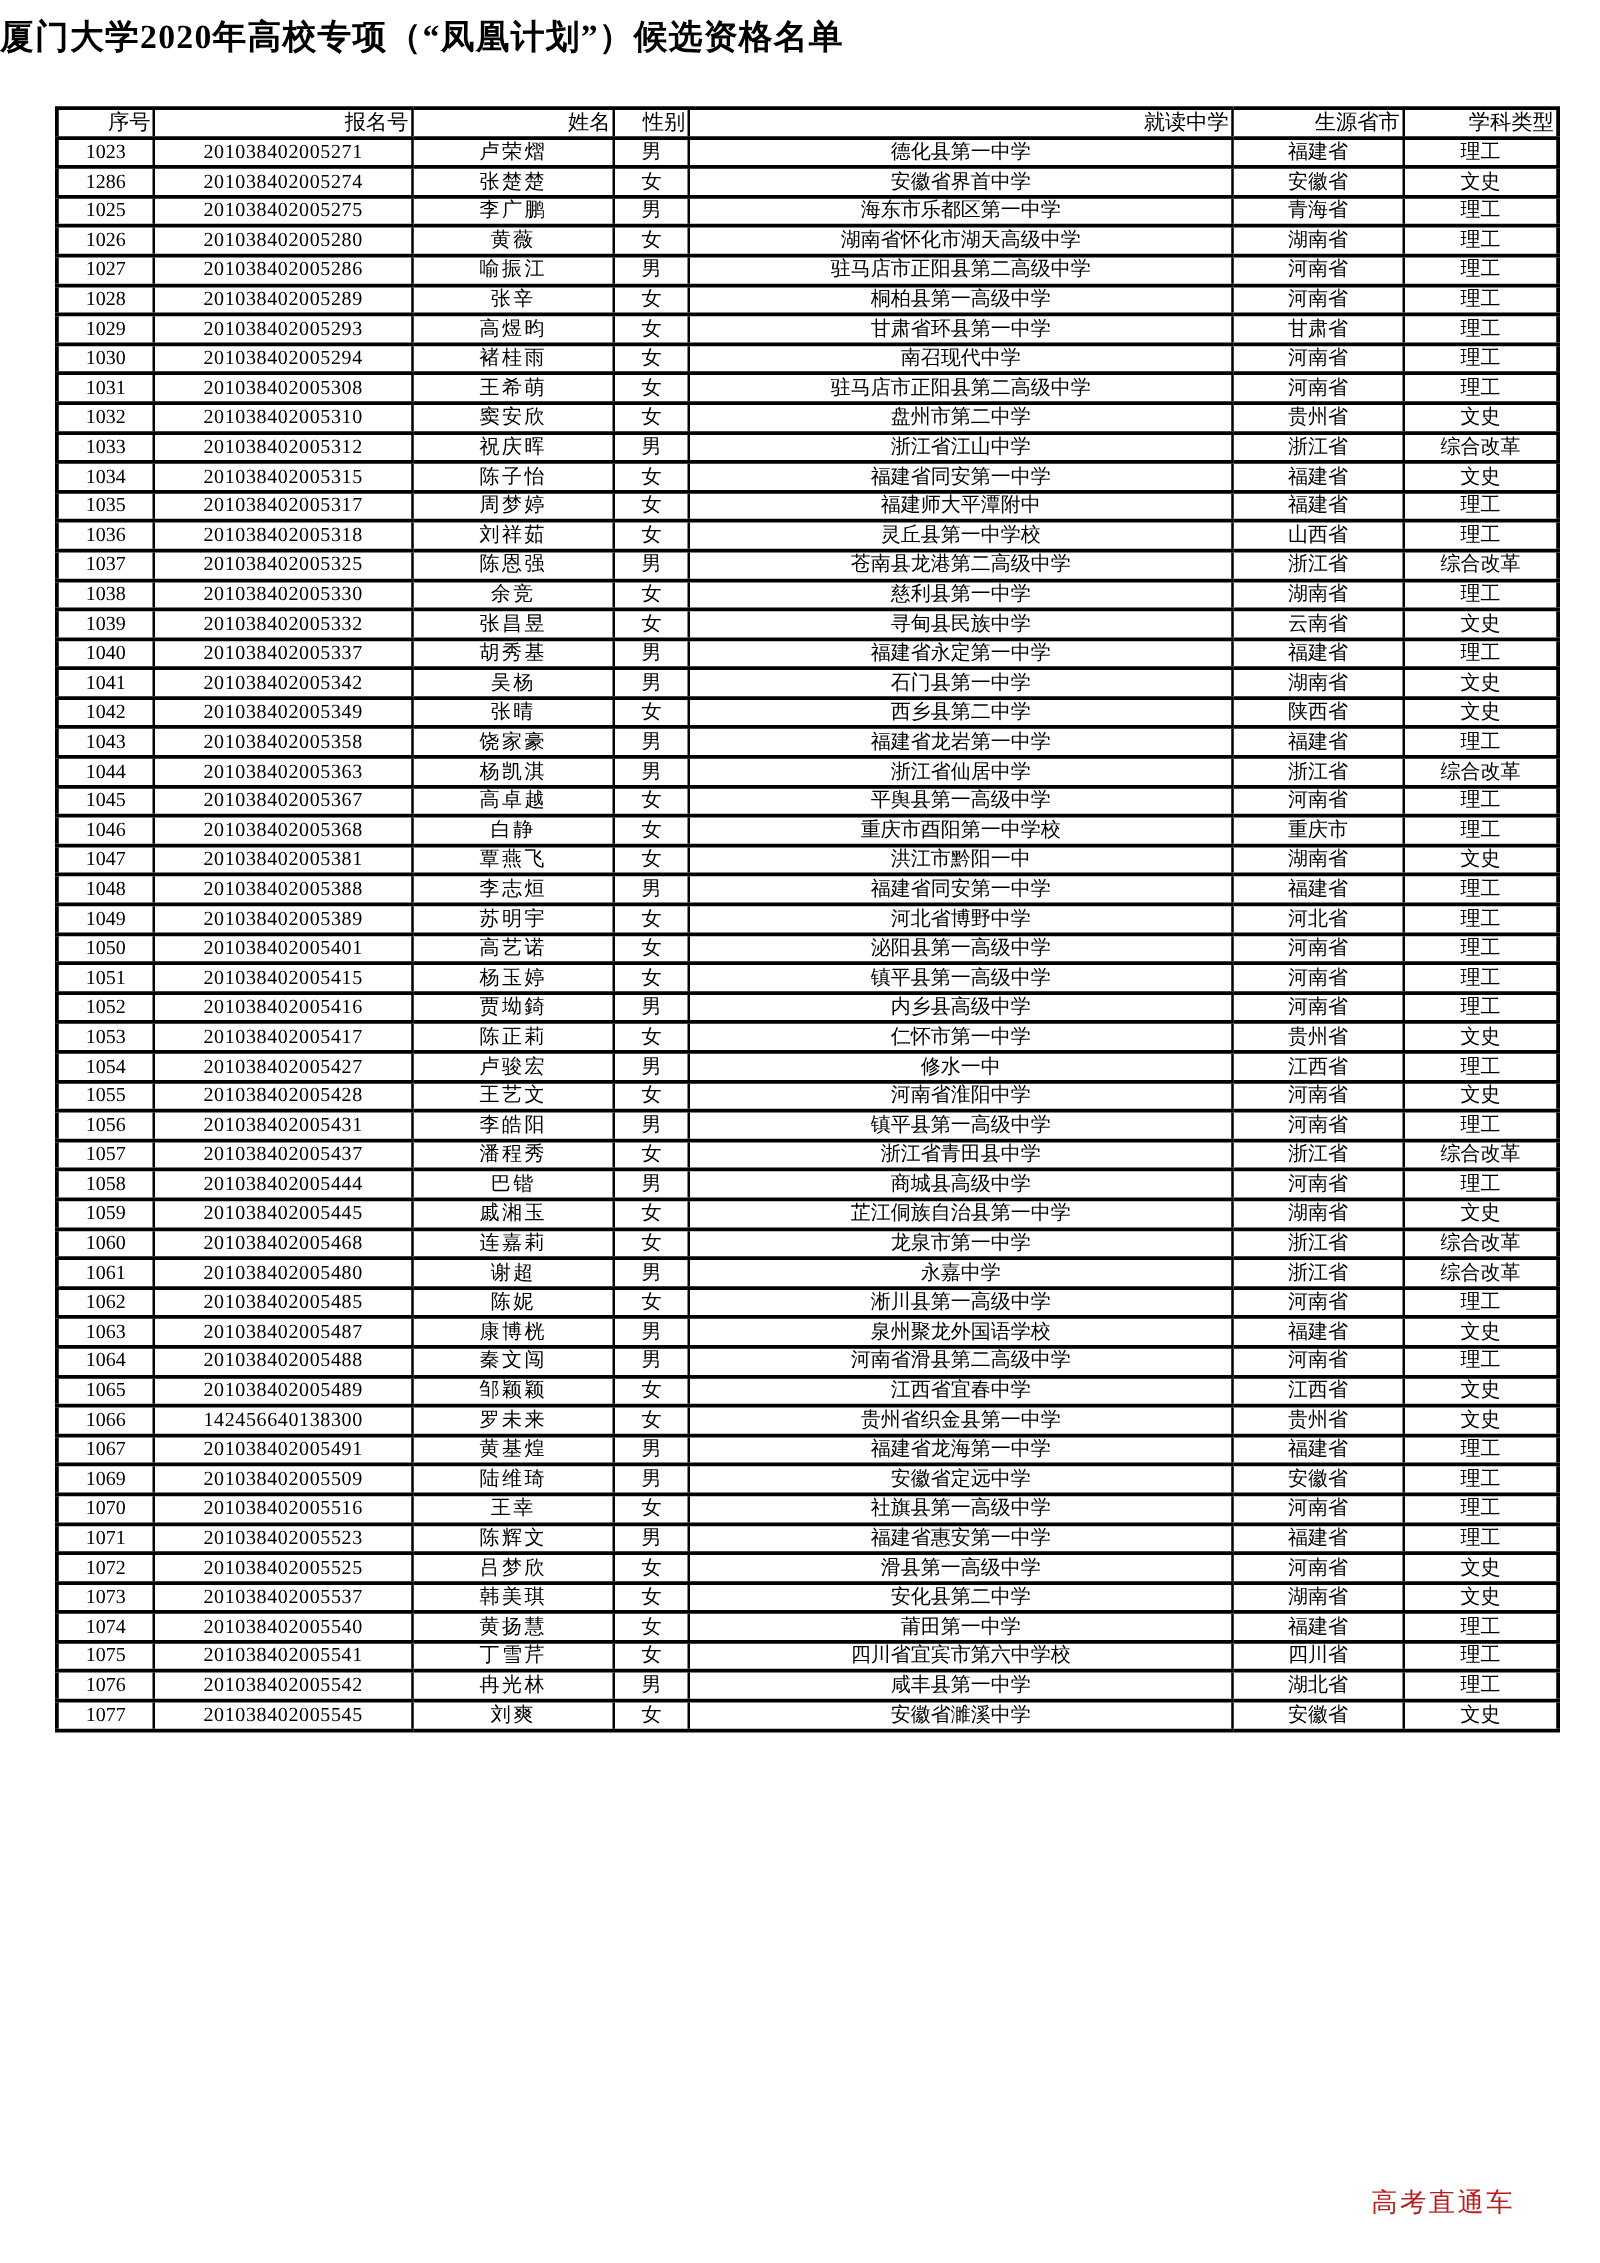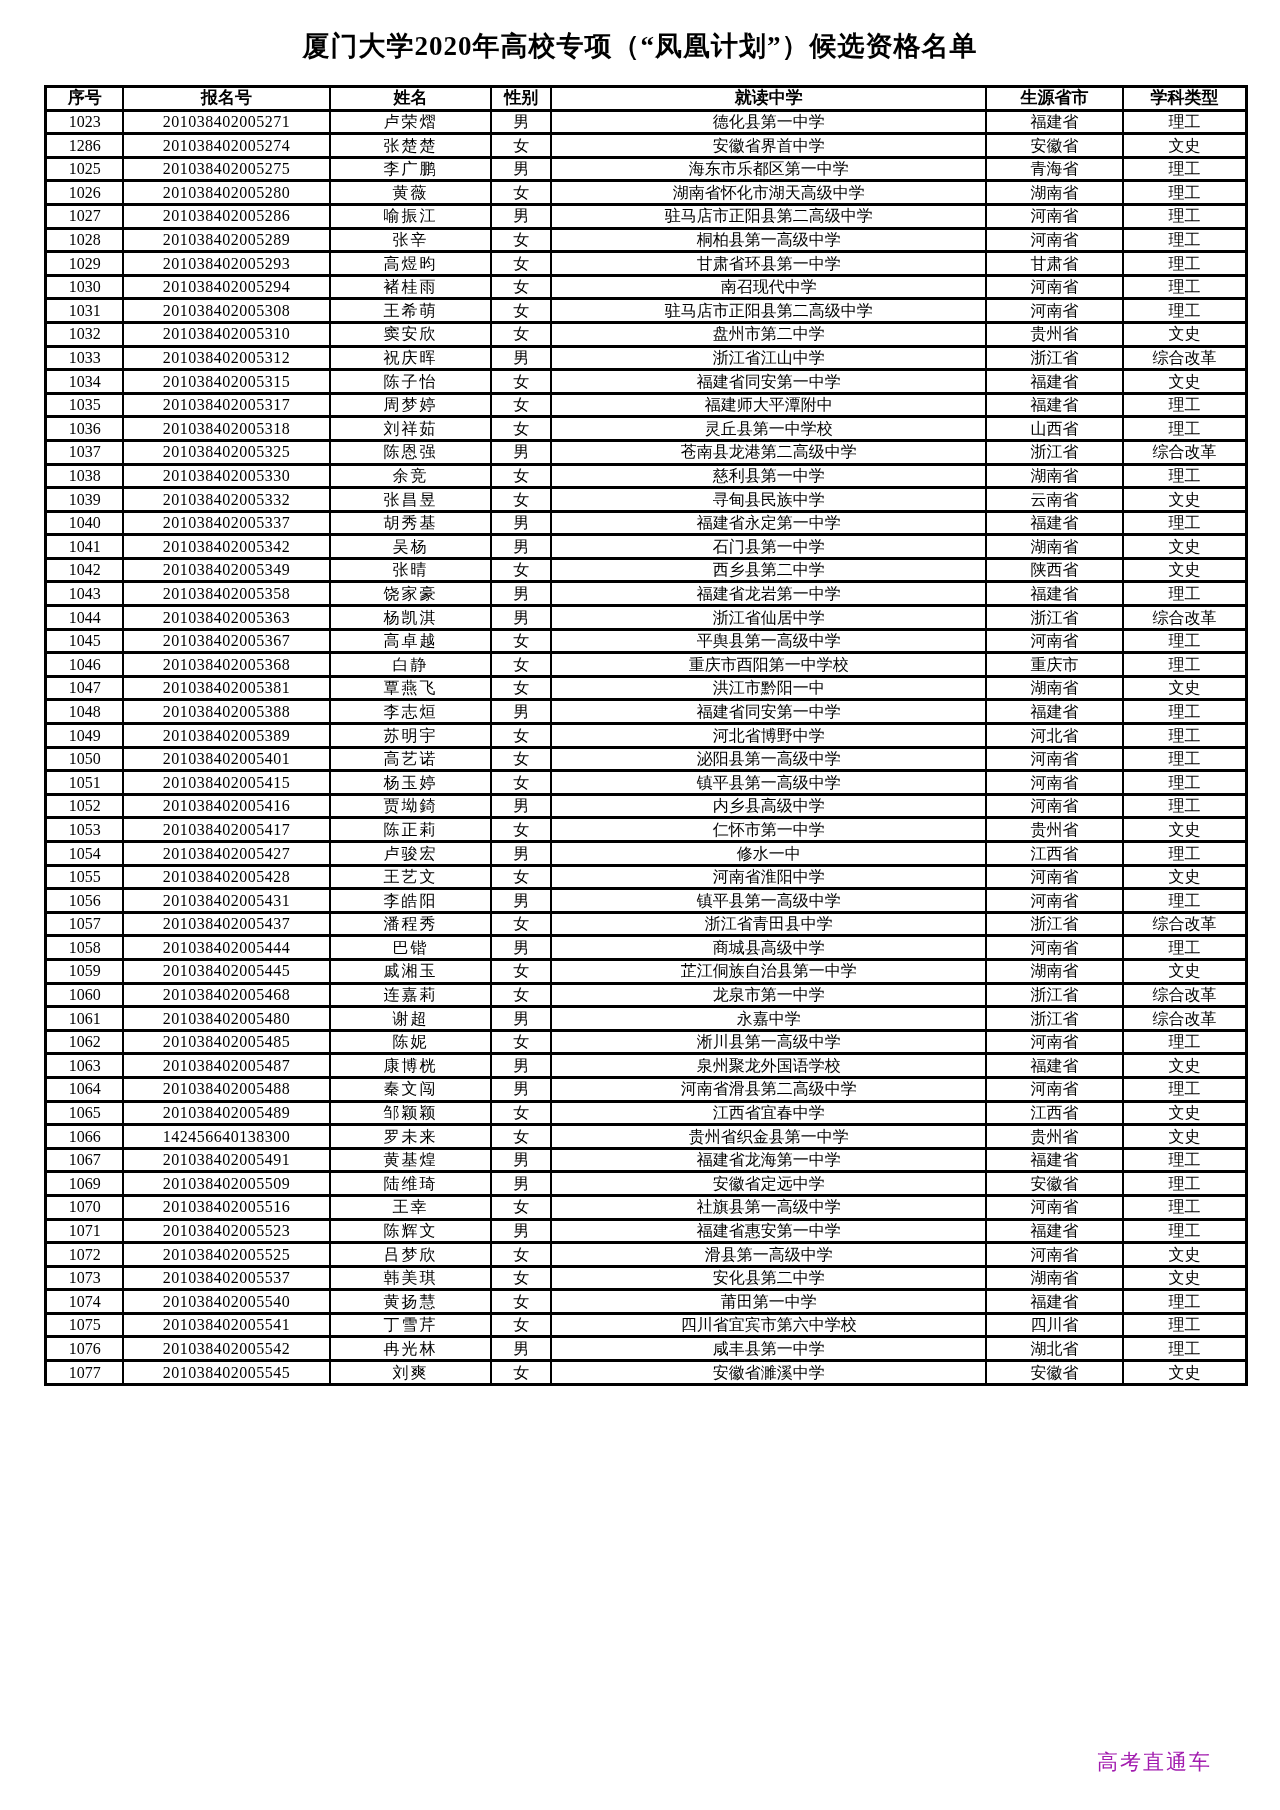--- a/index.html
+++ b/index.html
@@ -9,22 +9,21 @@
     color: #000;
   }
   .page {
     position: relative;
     width: 1280px;
     height: 1810px;
     background: #ffffff;
     overflow: hidden;
   }
   .doc-title {
-    margin-top: 28px;
-    text-align: center;
+    margin-top: 11px;
     font-size: 27px;
     font-weight: bold;
     letter-spacing: 1px;
     color: #000;
   }
   table.roster {
     border-collapse: collapse;
     table-layout: fixed;
     position: absolute;
     left: 44px;
@@ -39,41 +38,42 @@
     text-align: center;
     vertical-align: middle;
     font-size: 16px;
     line-height: 1.1;
     height: 20.6px;
     padding: 0 2px;
     overflow: hidden;
     white-space: nowrap;
   }
   table.roster th {
-    font-weight: bold;
+    font-weight: normal;
     font-size: 17px;
+    text-align: right;
   }
   
   col.c-seq     { width: 6.48%; }
   col.c-regno   { width: 17.19%; }
   col.c-name    { width: 13.46%; }
   col.c-gender  { width: 4.98%; }
   col.c-school  { width: 36.21%; }
   col.c-prov    { width: 11.38%; }
   col.c-subject { width: 10.30%; }
   
   td.col-name   { letter-spacing: 2px; }
   td.col-regno  { letter-spacing: 0.5px; }
   .watermark {
     position: absolute;
     top: 1748px;
     right: 68px;
     font-size: 21px;
     letter-spacing: 2px;
-    color: #a21caf;
+    color: #b91c1c;
     font-family: "Liberation Sans", "DejaVu Sans", sans-serif;
   }
 </style>
 </head>
 <body>
 
 <div class="page">
 
   <div class="doc-title">厦门大学2020年高校专项（“凤凰计划”）候选资格名单</div>
 

